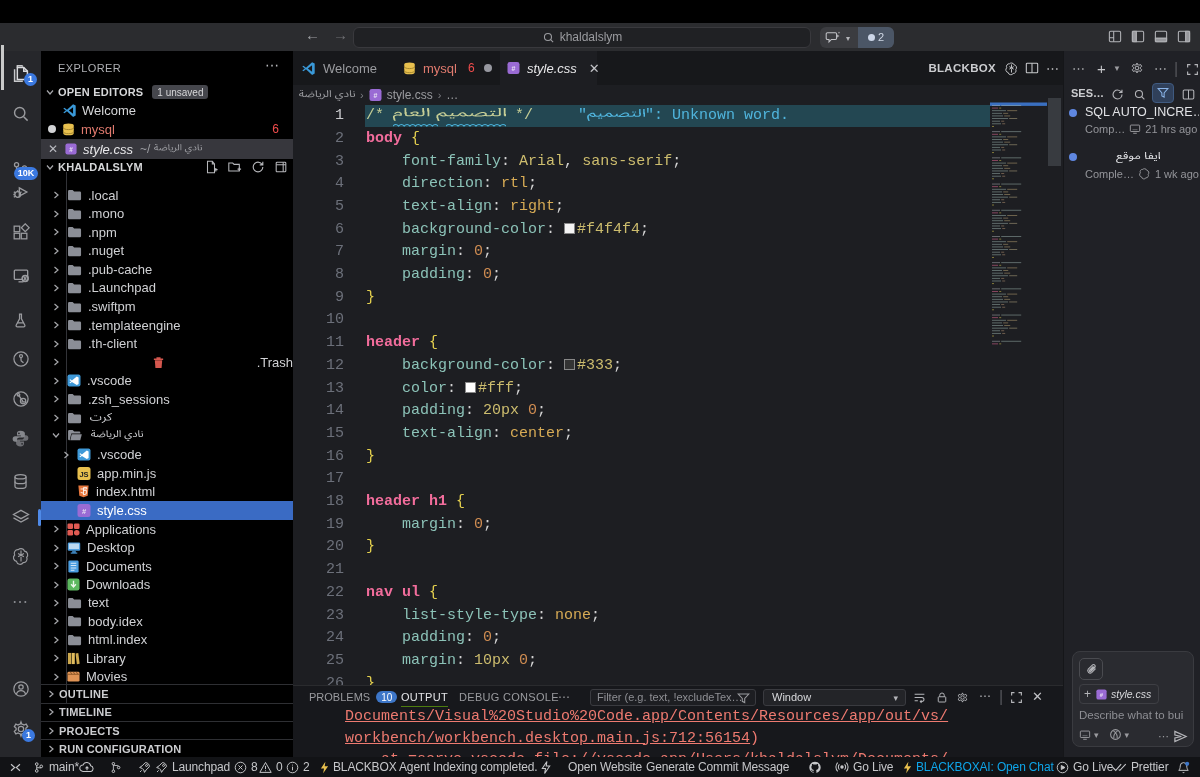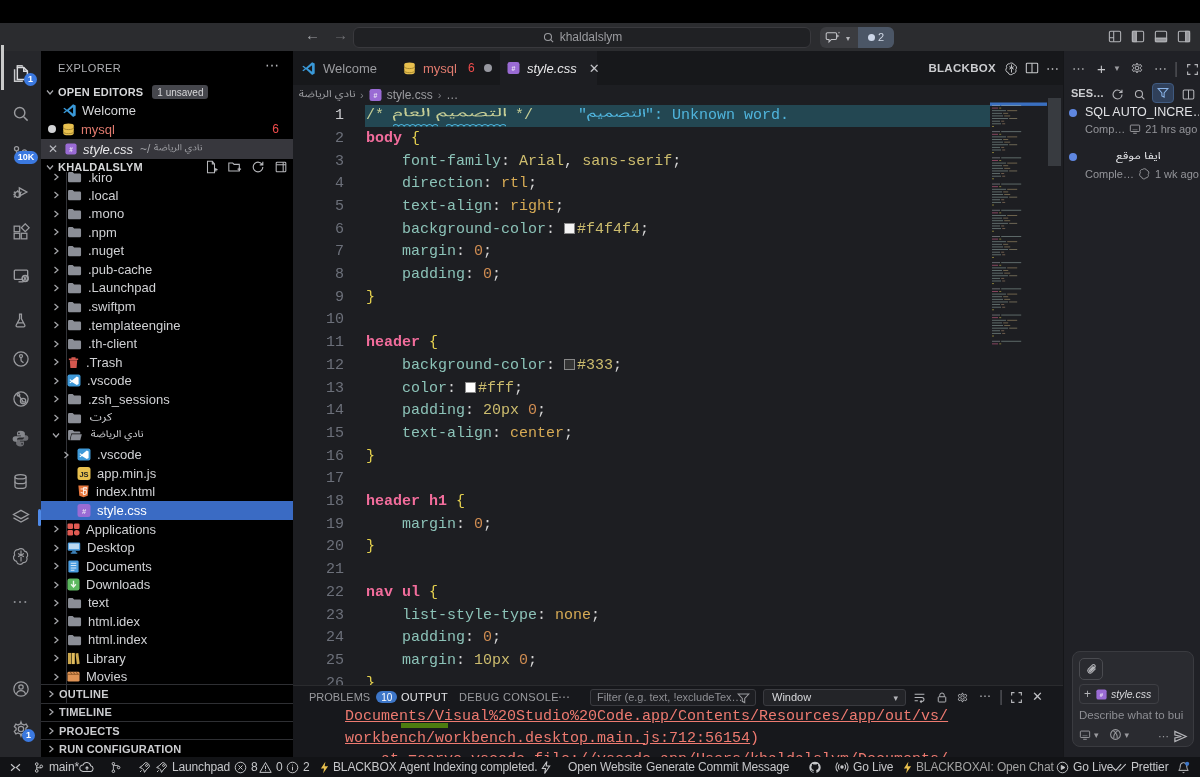--- a/index.html
+++ b/index.html
@@ -94,21 +94,21 @@
           <path d="M15 6 V10 H19"></path>
         </svg>
       <div class="badge" style="left:24px;top:14px;width:13px;height:13px;">1</div>
     </div>
     <div class="act" style="top:48px;">
         <svg width="19" height="19" viewBox="0 0 24 24" fill="none" stroke="currentColor" stroke-width="1.8">
           <circle cx="11" cy="11" r="6.5"></circle>
           <path d="M16 16 L21 21"></path>
         </svg>
       </div>
-    <div class="act" style="top:88px;">
+    <div class="act" style="top:104px;">
       <svg width="19" height="19" viewBox="0 0 24 24" fill="none" stroke="currentColor" stroke-width="1.6">
           <circle cx="7" cy="6" r="2.6"></circle>
           <circle cx="17" cy="10" r="2.6"></circle>
           <path d="M7 8.6 V18 M7 14 C7 11, 14 13, 14.8 11.8"></path>
         </svg>
       <div class="badge" style="left:14px;top:12px;width:24px;height:13px;border-radius:7px;">10K</div>
     </div>
     <div class="act" style="top:127px;">
         <svg width="20" height="20" viewBox="0 0 24 24" fill="none" stroke="currentColor" stroke-width="1.6">
           <path d="M10 7 L19 12 L10 17 Z"></path>
@@ -263,33 +263,20 @@
           <svg width="14" height="14" viewBox="0 0 16 16" fill="none" stroke="#b6b7bb" stroke-width="1.3">
             <path d="M13.5 8 A5.5 5.5 0 1 1 8 2.5 C10.5 2.5 12 4 13.5 5.5 M13.5 2 V5.5 H10"></path>
           </svg>
           <svg width="14" height="14" viewBox="0 0 16 16" fill="none" stroke="#b6b7bb" stroke-width="1.2">
             <rect x="2.5" y="2.5" width="11" height="11" rx="1"></rect>
             <path d="M2.5 5.5 H13.5 M10.5 2.5 V13.5"></path>
             <path d="M6 8.5 L8 10.5 L10 8.5" opacity="0"></path>
           </svg>
         </span>
   </div>
-  <div class="sbrow" style="top:116.8px;">
-        <span style="width:8px;margin-left:11px;display:flex;">
-          <svg width="8" height="8" viewBox="0 0 8 8" style="flex:none;">
-            <path d="M2.5 1 L6 4 L2.5 7" stroke="#a6a7ab" stroke-width="1.2" fill="none"></path>
-          </svg>
-        </span>
-        <span style="margin-left:7px;display:flex;">
-          <svg width="15" height="12" viewBox="0 0 16 13" style="flex:none;">
-            <path d="M1 2.4 A1.3 1.3 0 0 1 2.3 1.1 H6 L7.6 2.7 H13.8 A1.3 1.3 0 0 1 15.1 4 V10.8 A1.3 1.3 0 0 1 13.8 12.1 H2.3 A1.3 1.3 0 0 1 1 10.8 Z" fill="#8b8e96"></path>
-          </svg>
-        </span>
-        <span style="margin-left:6px;color:#d0d1d4;">.kiro</span>
-      </div>
       <div class="sbrow" style="top:135.20000000000002px;">
         <span style="width:8px;margin-left:11px;display:flex;">
           <svg width="8" height="8" viewBox="0 0 8 8" style="flex:none;">
             <path d="M2.5 1 L6 4 L2.5 7" stroke="#a6a7ab" stroke-width="1.2" fill="none"></path>
           </svg>
         </span>
         <span style="margin-left:7px;display:flex;">
           <svg width="15" height="12" viewBox="0 0 16 13" style="flex:none;">
             <path d="M1 2.4 A1.3 1.3 0 0 1 2.3 1.1 H6 L7.6 2.7 H13.8 A1.3 1.3 0 0 1 15.1 4 V10.8 A1.3 1.3 0 0 1 13.8 12.1 H2.3 A1.3 1.3 0 0 1 1 10.8 Z" fill="#8b8e96"></path>
           </svg>
@@ -393,21 +380,21 @@
             <path d="M2.5 1 L6 4 L2.5 7" stroke="#a6a7ab" stroke-width="1.2" fill="none"></path>
           </svg>
         </span>
         <span style="margin-left:7px;display:flex;">
           <svg width="15" height="12" viewBox="0 0 16 13" style="flex:none;">
             <path d="M1 2.4 A1.3 1.3 0 0 1 2.3 1.1 H6 L7.6 2.7 H13.8 A1.3 1.3 0 0 1 15.1 4 V10.8 A1.3 1.3 0 0 1 13.8 12.1 H2.3 A1.3 1.3 0 0 1 1 10.8 Z" fill="#8b8e96"></path>
           </svg>
         </span>
         <span style="margin-left:6px;color:#d0d1d4;">.th-client</span>
       </div>
-      <div class="sbrow" style="top:301.8px;">
+      <div class="sbrow" style="top:301.8px;justify-content:space-between;">
         <span style="width:8px;margin-left:11px;display:flex;">
           <svg width="8" height="8" viewBox="0 0 8 8" style="flex:none;">
             <path d="M2.5 1 L6 4 L2.5 7" stroke="#a6a7ab" stroke-width="1.2" fill="none"></path>
           </svg>
         </span>
         <span style="margin-left:7px;display:flex;">
           <svg width="13" height="13" viewBox="0 0 14 14" style="flex:none;">
             <path d="M2 3.5 H12 M5.5 3.5 V2 H8.5 V3.5" stroke="#d4574e" stroke-width="1.4" fill="none"></path>
             <path d="M3 4.5 H11 L10.3 13 H3.7 Z" fill="#d4574e"></path>
           </svg>
@@ -599,21 +586,21 @@
         <span style="width:8px;margin-left:11px;display:flex;">
           <svg width="8" height="8" viewBox="0 0 8 8" style="flex:none;">
             <path d="M2.5 1 L6 4 L2.5 7" stroke="#a6a7ab" stroke-width="1.2" fill="none"></path>
           </svg>
         </span>
         <span style="margin-left:7px;display:flex;">
           <svg width="15" height="12" viewBox="0 0 16 13" style="flex:none;">
             <path d="M1 2.4 A1.3 1.3 0 0 1 2.3 1.1 H6 L7.6 2.7 H13.8 A1.3 1.3 0 0 1 15.1 4 V10.8 A1.3 1.3 0 0 1 13.8 12.1 H2.3 A1.3 1.3 0 0 1 1 10.8 Z" fill="#8b8e96"></path>
           </svg>
         </span>
-        <span style="margin-left:6px;color:#d0d1d4;">html.idex</span>
+        <span style="margin-left:6px;color:#d0d1d4;">body.idex</span>
       </div>
       <div class="sbrow" style="top:579.5999999999999px;">
         <span style="width:8px;margin-left:11px;display:flex;">
           <svg width="8" height="8" viewBox="0 0 8 8" style="flex:none;">
             <path d="M2.5 1 L6 4 L2.5 7" stroke="#a6a7ab" stroke-width="1.2" fill="none"></path>
           </svg>
         </span>
         <span style="margin-left:7px;display:flex;">
           <svg width="15" height="12" viewBox="0 0 16 13" style="flex:none;">
             <path d="M1 2.4 A1.3 1.3 0 0 1 2.3 1.1 H6 L7.6 2.7 H13.8 A1.3 1.3 0 0 1 15.1 4 V10.8 A1.3 1.3 0 0 1 13.8 12.1 H2.3 A1.3 1.3 0 0 1 1 10.8 Z" fill="#8b8e96"></path>
@@ -1044,21 +1031,21 @@
         </div>
     <div style="position:absolute;right:24px;top:78px;color:#9a9b9f;font-size:11px;">⋯</div>
     <div style="position:absolute;right:5px;top:77px;"><svg width="15" height="15" viewBox="0 0 16 16" fill="none" stroke="#b4b5b9" stroke-width="1.3">
             <path d="M2 2.5 L14 8 L2 13.5 V9.5 L9 8 L2 6.5 Z"></path>
           </svg></div>
   </div>
 </div>
   <div id="bottompanel" class="abs">
   <div style="position:absolute;left:16px;top:5px;color:#9a9b9f;font-size:11px;letter-spacing:0px;display:flex;align-items:center;">PROBLEMS
     <span style="margin-left:6px;background:#3d76c8;color:#fff;border-radius:8px;font-size:10px;padding:0.5px 5px;letter-spacing:0;">10</span></div>
-  <div style="position:absolute;left:108px;top:5px;color:#e4e5e8;font-size:11px;letter-spacing:0.3px;border-bottom:5px solid #4d7c0f;padding-bottom:20px;">OUTPUT</div>
+  <div style="position:absolute;left:108px;top:5px;color:#e4e5e8;font-size:11px;letter-spacing:0.3px;border-bottom:1px solid #4d7c0f;padding-bottom:3px;">OUTPUT</div>
   <div style="position:absolute;left:166px;top:5px;color:#9a9b9f;font-size:11px;letter-spacing:0.3px;">DEBUG CONSOLE</div>
   <div style="position:absolute;left:265px;top:4px;color:#9a9b9f;font-size:12px;">⋯</div>
   <div style="position:absolute;left:297px;top:2.5px;width:166px;height:17px;background:#1d1e22;border:1px solid #3a3b40;border-radius:3px;color:#8e8f94;font-size:11px;line-height:15px;padding-left:6px;">Filter (e.g. text, !excludeTex…
     <span style="position:absolute;right:5px;top:2px;"><svg width="13" height="13" viewBox="0 0 16 16" fill="none" stroke="#9a9b9f" stroke-width="1.3">
             <path d="M1.5 2.5 H14.5 L9.5 8 V13 L6.5 11.5 V8 Z"></path>
           </svg></span></div>
   <div style="position:absolute;left:470px;top:2.5px;width:143px;height:17px;background:#232428;border:1px solid #3a3b40;border-radius:3px;color:#d8d9dc;font-size:11px;line-height:15px;padding-left:8px;">Window
     <span style="position:absolute;right:7px;top:1px;color:#b4b5b9;font-size:9px;">▾</span></div>
   <div style="position:absolute;left:620px;top:4px;"><svg width="13" height="13" viewBox="0 0 16 16" fill="none" stroke="#b4b5b9" stroke-width="1.3">
           <path d="M2 4 H14 M2 8 H11 A2.5 2.5 0 0 1 11 13 H9 M10.5 11.5 L9 13 L10.5 14.5 M2 12 H6"></path>
@@ -1169,21 +1156,21 @@
           <path d="M8 1 C4.1 1 1 4.1 1 8 C1 11.1 3 13.7 5.8 14.6 C6.2 14.7 6.3 14.5 6.3 14.3 V13.1 C4.3 13.5 3.9 12.2 3.9 12.2 C3.6 11.4 3.1 11.2 3.1 11.2 C2.5 10.7 3.2 10.7 3.2 10.7 C3.9 10.8 4.3 11.4 4.3 11.4 C4.9 12.5 5.9 12.2 6.3 12 C6.4 11.5 6.6 11.2 6.8 11 C5.2 10.8 3.5 10.2 3.5 7.5 C3.5 6.7 3.8 6.1 4.3 5.6 C4.2 5.4 4 4.7 4.4 3.7 C4.4 3.7 5 3.5 6.3 4.4 C6.9 4.2 7.4 4.2 8 4.2 C8.6 4.2 9.1 4.2 9.7 4.4 C11 3.5 11.6 3.7 11.6 3.7 C12 4.7 11.8 5.4 11.7 5.6 C12.2 6.1 12.5 6.7 12.5 7.5 C12.5 10.2 10.8 10.8 9.2 11 C9.5 11.2 9.7 11.6 9.7 12.2 V14.3 C9.7 14.5 9.8 14.7 10.2 14.6 C13 13.7 15 11.1 15 8 C15 4.1 11.9 1 8 1 Z"></path>
         </svg>
       </div>
       <div class="sbi" style="left:835px;color:#c6c7ca;font-size:12px;display:flex;align-items:center;gap:4px;">
         <svg width="14" height="12" viewBox="0 0 16 14" fill="none" stroke="#c6c7ca" stroke-width="1.2">
           <circle cx="8" cy="7" r="1.4" fill="#c6c7ca"></circle>
           <path d="M5 10 A4.2 4.2 0 0 1 5 4 M11 4 A4.2 4.2 0 0 1 11 10 M3 12 A7 7 0 0 1 3 2 M13 2 A7 7 0 0 1 13 12"></path>
         </svg>
         <span>Go Live</span>
       </div>
-      <div class="sbi" style="left:903px;color:#a3a3a3;font-size:12px;display:flex;align-items:center;gap:4px;">
+      <div class="sbi" style="left:903px;color:#0ea5e9;font-size:12px;display:flex;align-items:center;gap:4px;">
         <svg width="9" height="13" viewBox="0 0 10 14">
           <path d="M6 0.5 L1 8 H4.5 L3.5 13.5 L9 5.5 H5.2 Z" fill="#e8c04e"></path>
         </svg>
         <span>BLACKBOXAI: Open Chat</span>
       </div>
       <div class="sbi" style="left:1056px;color:#c6c7ca;font-size:12px;display:flex;align-items:center;gap:4px;">
         <svg width="13" height="13" viewBox="0 0 16 16" fill="none" stroke="#c6c7ca" stroke-width="1.2">
           <circle cx="8" cy="8" r="6.5"></circle>
           <path d="M6.5 5.5 L11 8 L6.5 10.5 Z" fill="#c6c7ca"></path>
         </svg>

